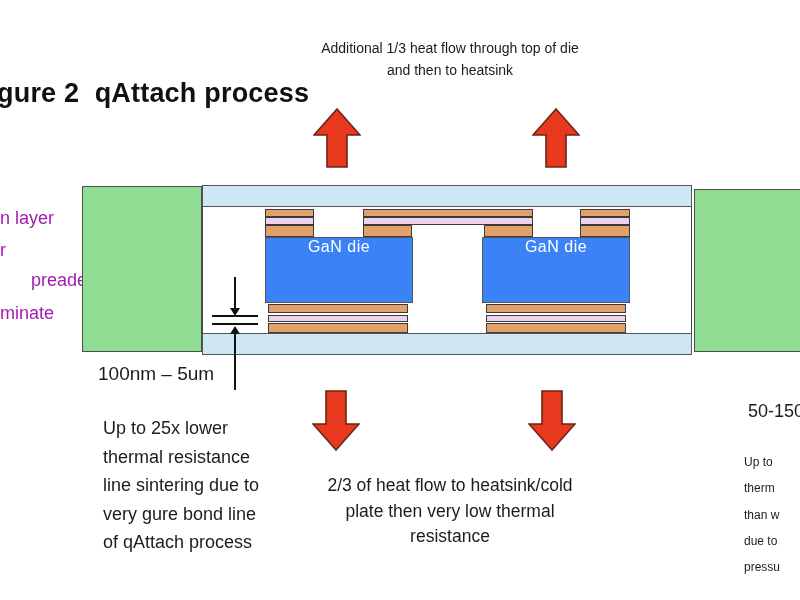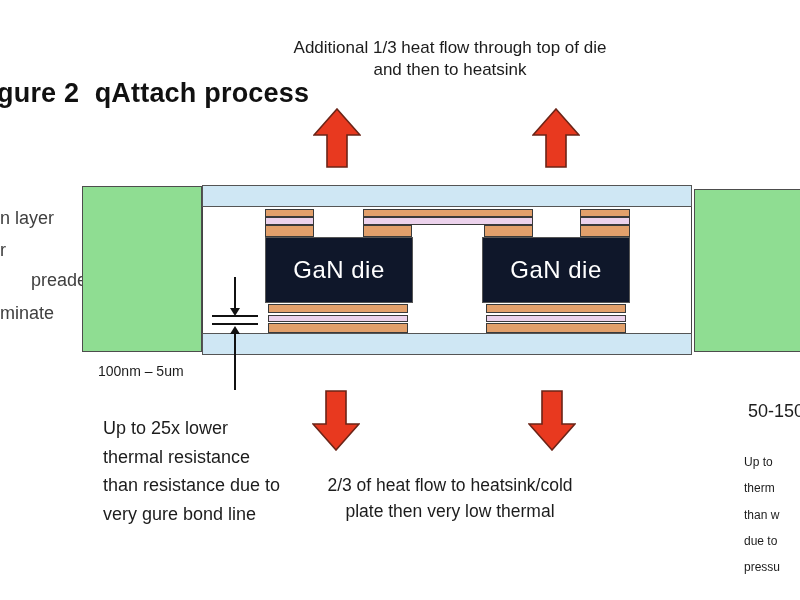--- a/index.html
+++ b/index.html
@@ -12,38 +12,38 @@
   .abs{position:absolute;}
 
   
   .fig-title{
     left:-3px;top:78px;
     font-size:27px;font-weight:bold;color:#111;
     white-space:pre;letter-spacing:0.2px;
   }
   .top-note{
     left:250px;top:37px;width:400px;
-    font-size:17px;line-height:22px;text-align:center;color:#1c1c1c;
+    font-size:14px;line-height:22px;text-align:center;color:#1c1c1c;
   }
-  .left-label{font-size:18px;color:#404040;left:0;}
-  .dim-label{left:98px;top:363px;font-size:14px;color:#1c1c1c;white-space:pre;}
+  .left-label{font-size:18px;color:#a21caf;left:0;}
+  .dim-label{left:98px;top:363px;font-size:19px;color:#1c1c1c;white-space:pre;}
   .note-left{left:103px;top:414px;font-size:18px;line-height:28.5px;color:#1c1c1c;}
   .note-center{left:290px;top:473px;width:320px;text-align:center;
     font-size:17.5px;line-height:25.5px;color:#1c1c1c;}
   .note-right-head{left:748px;top:401px;font-size:18px;color:#1c1c1c;white-space:nowrap;}
   .note-right{left:744px;top:449px;font-size:12px;line-height:26.3px;color:#1c1c1c;white-space:nowrap;}
 
   
   .green-block{background:#8fdd92;border:1.5px solid #4d4d4d;box-sizing:border-box;}
   .package{background:#ffffff;border:1.5px solid #444;box-sizing:border-box;}
   .blue-bar{background:#cfe7f4;border:1.3px solid #555;box-sizing:border-box;}
   .die{
-    background:#0f172a;border:1.5px solid #555;box-sizing:border-box;
-    display:flex;align-items:center;justify-content:center;
-    color:#ffffff;font-size:24px;letter-spacing:0.5px;
+    background:#3b82f6;border:1.5px solid #555;box-sizing:border-box;
+    display:flex;align-items:flex-start;justify-content:center;
+    color:#ffffff;font-size:16px;letter-spacing:0.5px;
   }
   .bar{box-sizing:border-box;border:1px solid #3a3a3a;}
   .bar.orange{background:#e2a06b;}
   .bar.pink{background:#ecd2ec;}
 
   
   .dim-line-h{height:2px;background:#111;}
   .dim-line-v{width:2px;background:#111;}
   .tri-down{width:0;height:0;border-left:5px solid transparent;
     border-right:5px solid transparent;border-top:8px solid #111;}
@@ -118,27 +118,29 @@
 <div class="abs dim-line-h" style="left:212px;top:315px;width:46px;"></div>
 <div class="abs dim-line-h" style="left:212px;top:323px;width:46px;"></div>
 <div class="abs tri-up" style="left:230px;top:326px;"></div>
 <div class="abs dim-line-v" style="left:234px;top:334px;height:56px;"></div>
 
 <div class="abs dim-label">100nm – 5um</div>
 
 <div class="abs note-left">
   <div>Up to 25x lower</div>
   <div>thermal resistance</div>
-  <div>than resistance due to</div>
+  <div>line sintering due to</div>
   <div>very gure bond line</div>
+  <div>of qAttach process</div>
 </div>
 
 <div class="abs note-center">
   <div>2/3 of heat flow to heatsink/cold</div>
   <div>plate then very low thermal</div>
+  <div>resistance</div>
 </div>
 
 <div class="abs note-right-head">50-150</div>
 <div class="abs note-right">
   <div>Up to</div>
   <div>therm</div>
   <div>than w</div>
   <div>due to</div>
   <div>pressu</div>
 </div>

